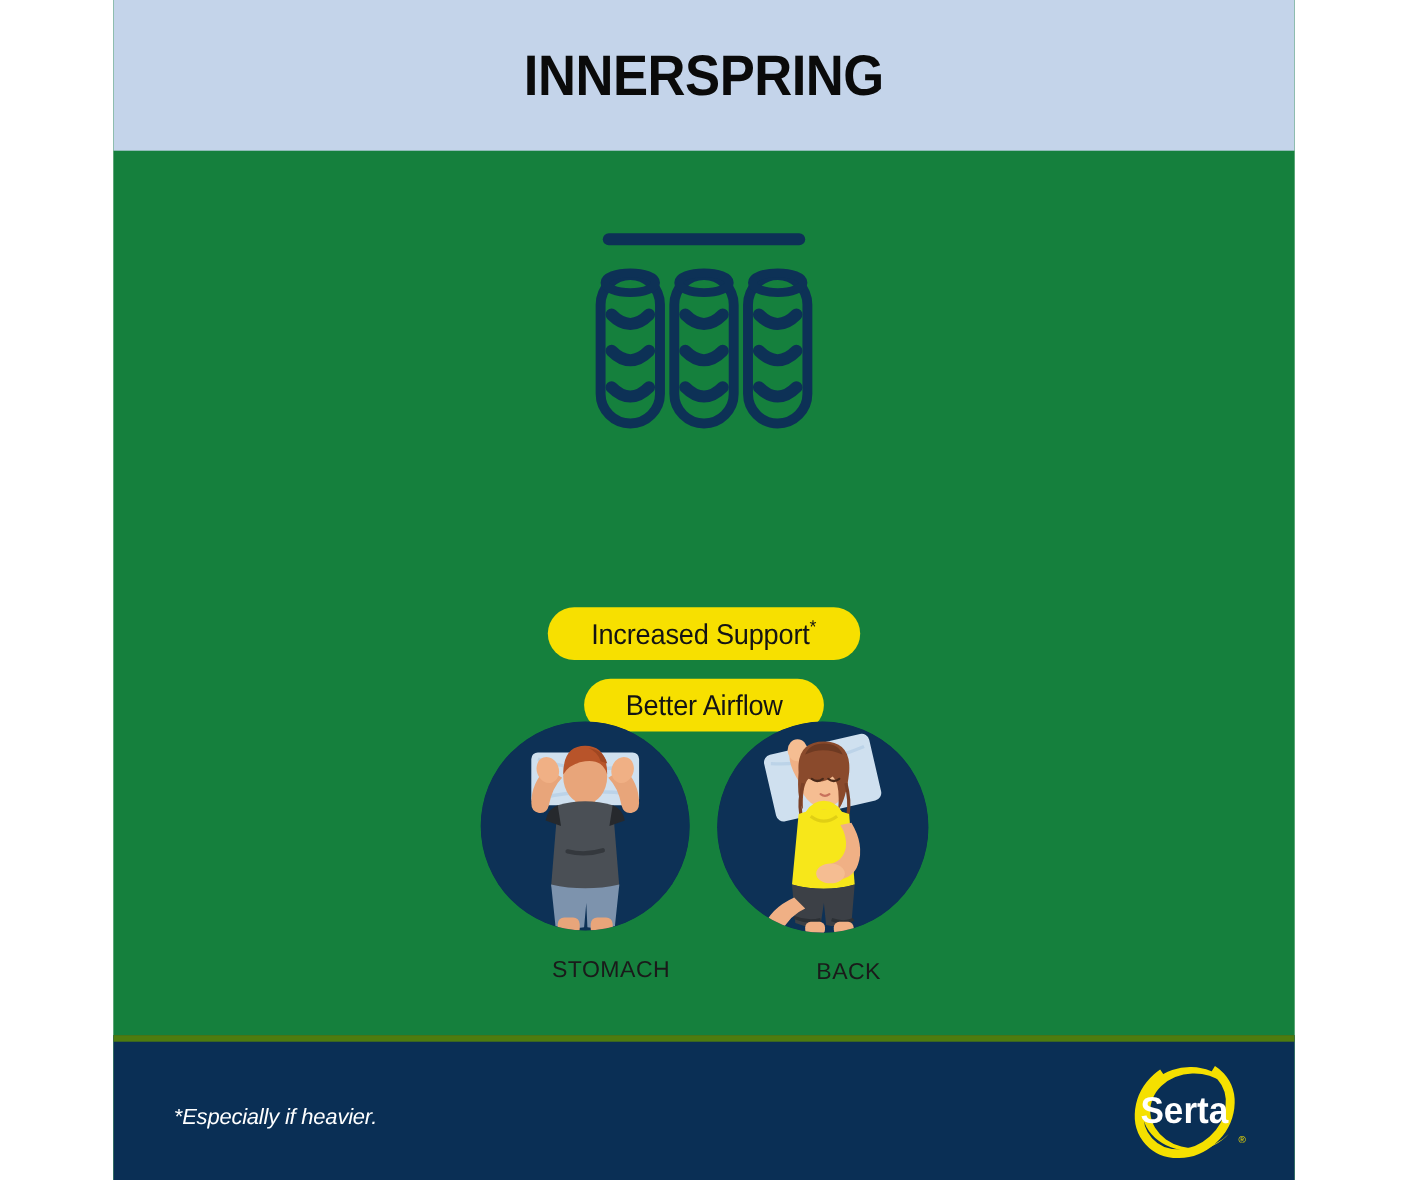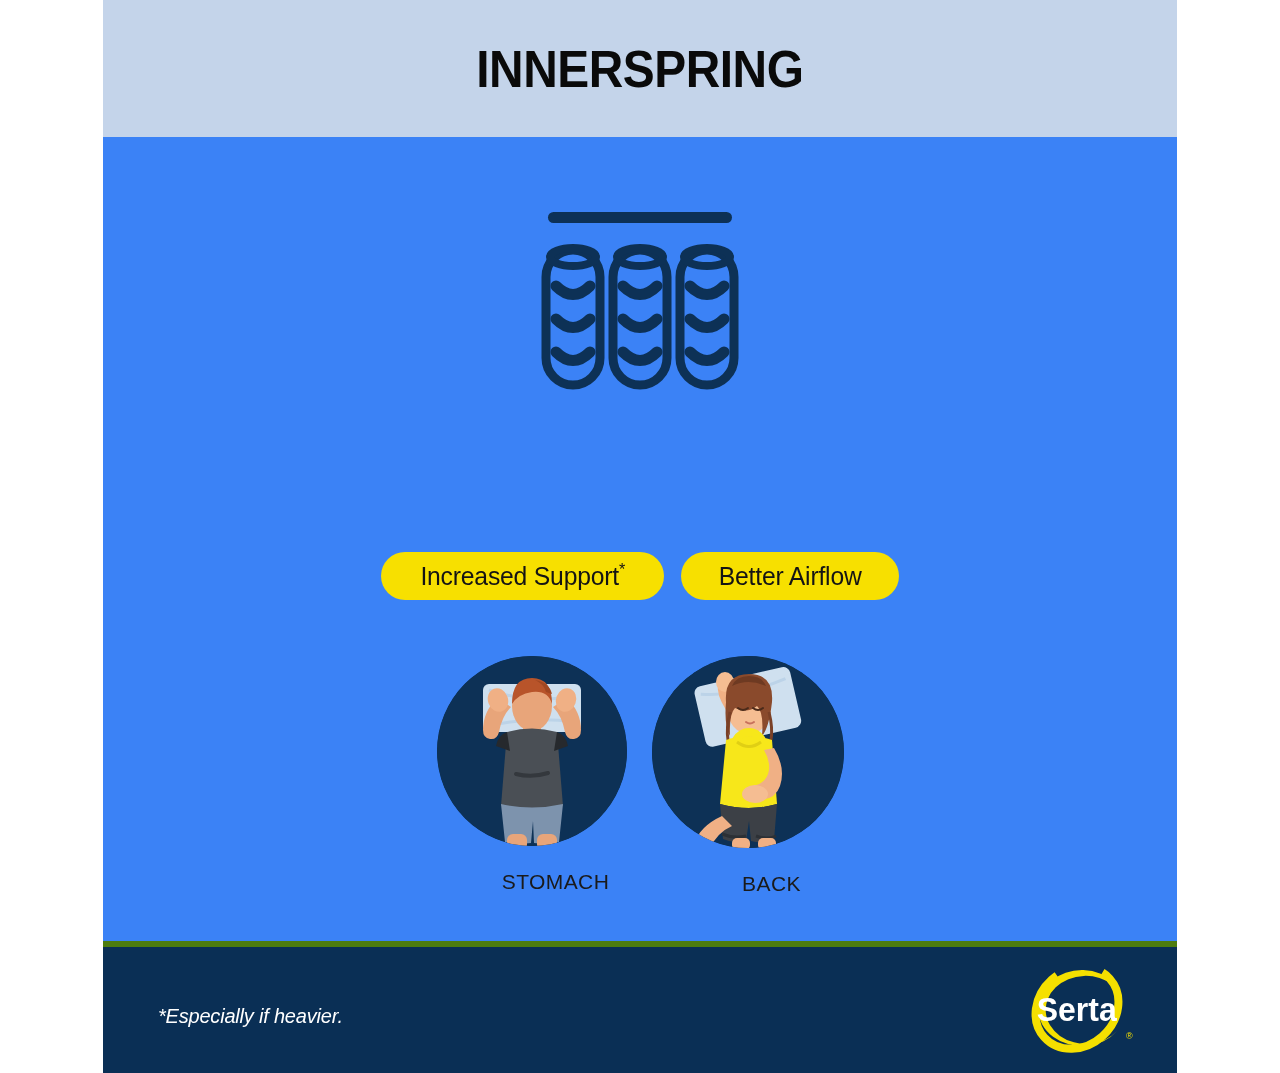--- a/index.html
+++ b/index.html
@@ -15,21 +15,21 @@
     position: relative;
   }
 
   
   .card {
     position: absolute;
     left: 103px;
     top: 0;
     width: 1074px;
     height: 1073px;
-    background: #3b82f6;
+    background: #15803d;
     overflow: hidden;
   }
 
   
   .header-band {
     position: absolute;
     left: 0; top: 0;
     width: 1074px;
     height: 137px;
     background: #c4d4ea;
@@ -77,20 +77,21 @@
   
   .pill-row {
     position: absolute;
     left: 0;
     top: 552px;
     width: 1074px;
     display: flex;
     justify-content: center;
     align-items: center;
     gap: 17px;
+    flex-direction: column;
   }
   .pill {
     background: #f7e000;
     border-radius: 999px;
     height: 48px;
     display: flex;
     align-items: center;
     justify-content: center;
     padding: 0 34px;
     box-sizing: border-box;

